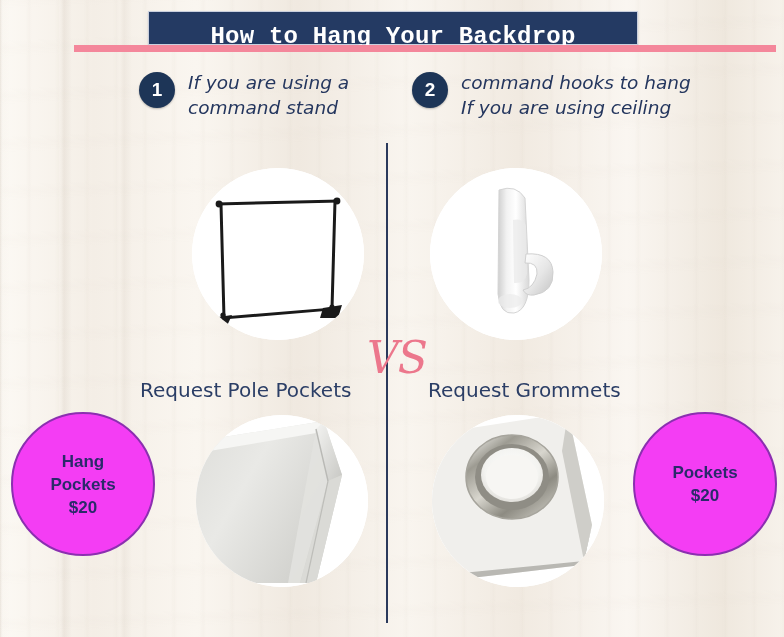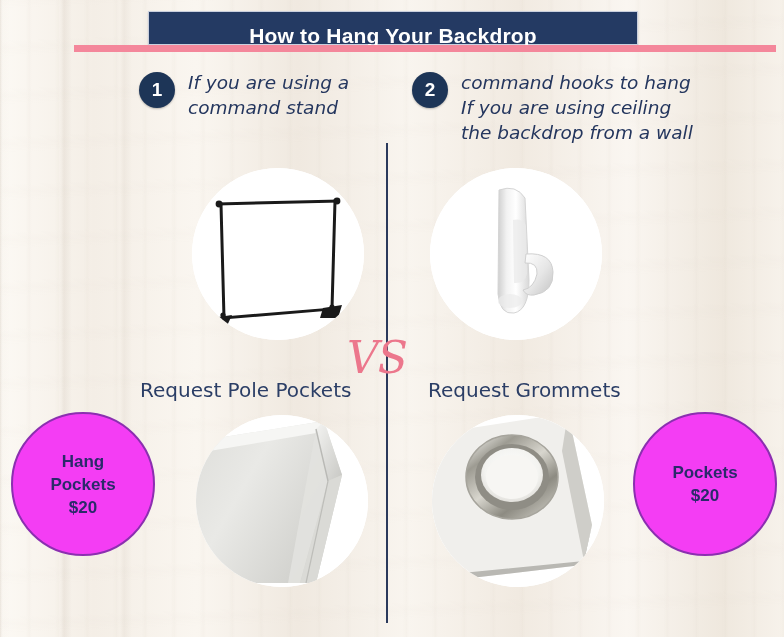--- a/index.html
+++ b/index.html
@@ -61,22 +61,22 @@
     background: #243a63;
     border: 1px solid #c9cfdd;
     box-sizing: border-box;
     display: flex;
     align-items: center;
     justify-content: center;
     box-shadow: 0 1px 2px rgba(0,0,0,0.18);
   }
   #title-text {
     color: #ffffff;
-    font-family: Liberation Sans, sans-serif;
-    font-size: 21px;
+    font-family: Liberation Mono, monospace;
+    font-size: 24px;
     font-weight: 700;
     letter-spacing: 0.2px;
     white-space: nowrap;
     margin-top: 16px;
   }
   #pink-rule {
     position: absolute;
     left: 74px;
     top: 45px;
     width: 702px;
@@ -141,21 +141,21 @@
   #photo-grommet{ left: 432px; top: 415px; width: 172px; height: 172px; }
 
   .photo-circle svg { display: block; width: 100%; height: 100%; }
 
   
   #vs {
     position: absolute;
     left: 347px;
     top: 332px;
     width: 80px;
-    text-align: left;
+    text-align: right;
     color: #ec778c;
     font-family: "DejaVu Serif", serif;
     font-style: italic;
     font-size: 44px;
     font-weight: 400;
     letter-spacing: -1px;
   }
 
   
   .caption {
@@ -206,21 +206,20 @@
       <div>If you are using a</div>
       <div>command stand</div>
     </div>
   </div>
 
   <div class="step" id="step-2">
     <div class="step-badge">2</div>
     <div class="step-text">
       <div>command hooks to hang</div>
       <div>If you are using ceiling</div>
-      <div>the backdrop from a wall</div>
     </div>
   </div>
 
   <div id="divider"></div>
 
   <div class="photo-circle" id="photo-stand">
     <svg viewBox="0 0 172 172">
       <rect x="0" y="0" width="172" height="172" fill="#ffffff"></rect>
       <g stroke="#1a1a1a" stroke-width="3" fill="none" stroke-linecap="square">
         <line x1="26" y1="36" x2="146" y2="33"></line>

